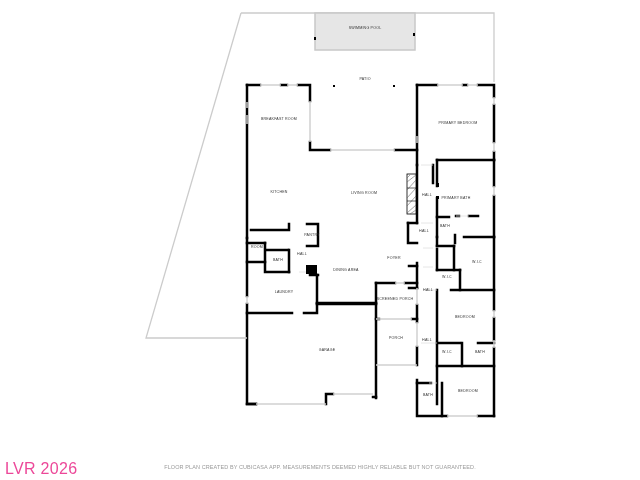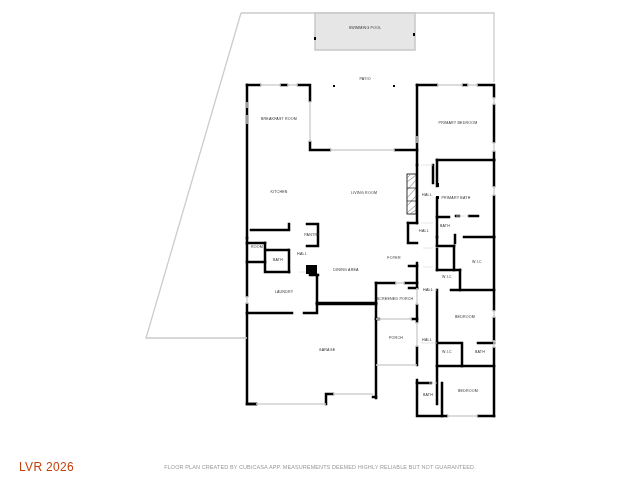--- a/index.html
+++ b/index.html
@@ -1,19 +1,19 @@
 <!DOCTYPE html>
 <html><head>
 <meta charset="utf-8">
 <style>
   html, body { margin: 0; padding: 0; background: #ffffff; }
   body { width: 640px; height: 480px; position: relative; overflow: hidden; font-family: "Liberation Sans", sans-serif; }
   #plan { position: absolute; left: 0; top: 0; width: 640px; height: 480px; }
   .room-label { position: absolute; font-size: 3.6px; letter-spacing: 0.2px; color: #333; transform: translate(-50%, -50%); white-space: nowrap; text-transform: uppercase; }
-  .watermark { position: absolute; left: 19px; top: 460px; font-size: 12px; color: #c2410c; letter-spacing: 0.3px; }
+  .watermark { position: absolute; left: 5px; top: 460px; font-size: 16px; color: #ec4899; letter-spacing: 0.3px; }
   .disclaimer { position: absolute; left: 320px; top: 464px; transform: translateX(-50%); font-size: 5.5px; color: #9a9a9a; letter-spacing: 0.1px; white-space: nowrap; }
 </style>
 </head>
 <body>
 
 <svg id="plan" viewBox="0 0 640 480" xmlns="http://www.w3.org/2000/svg">
 
   <g fill="none" stroke="#cccccc" stroke-width="1.3">
     <polyline points="241,13 494,13 494,82"></polyline>
     <polyline points="241,13 146,338 246,338"></polyline>

